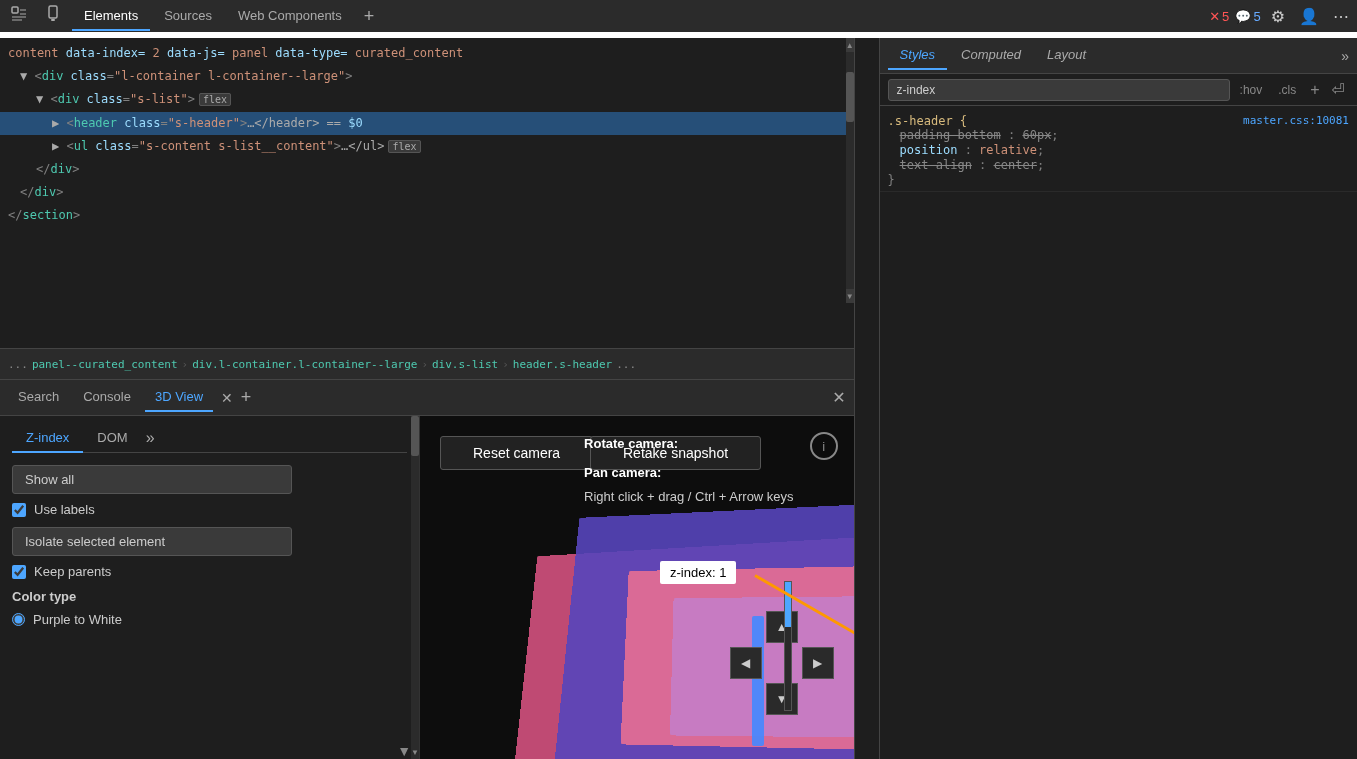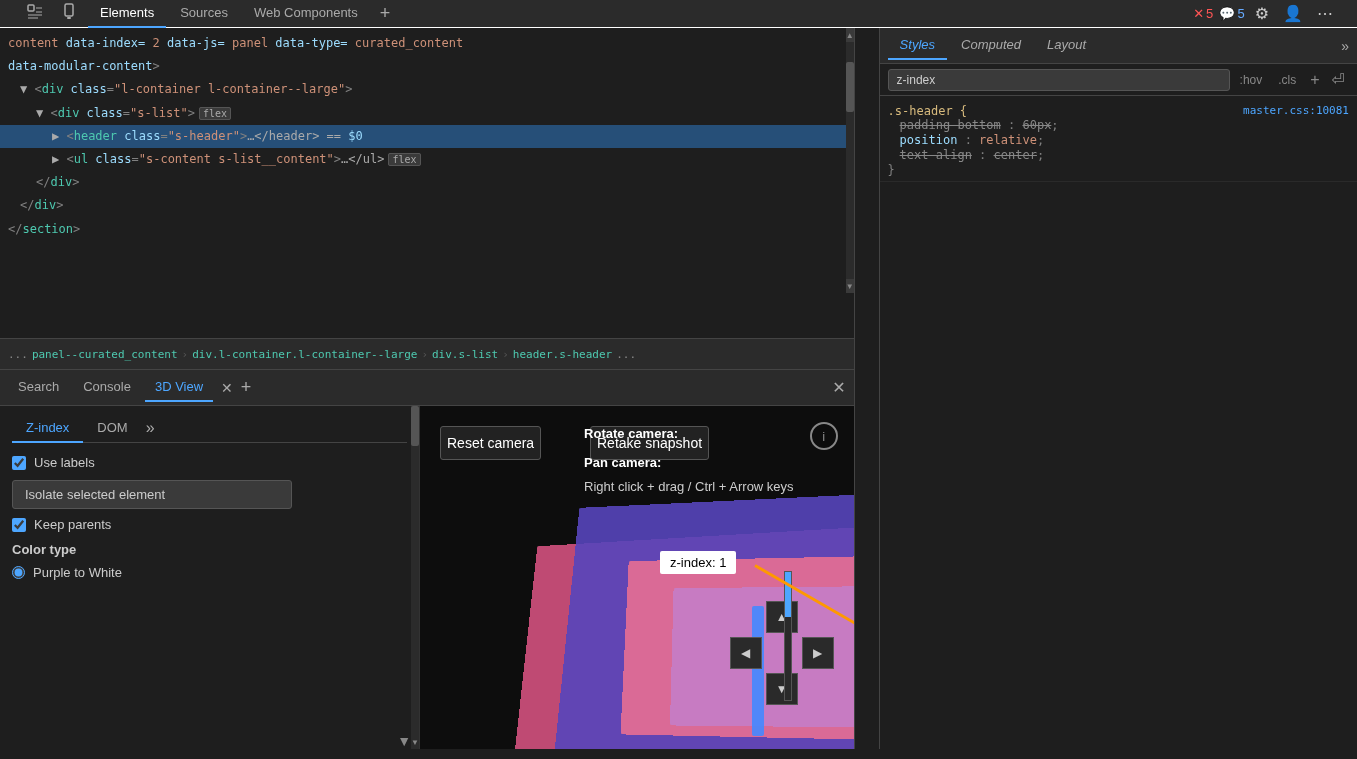--- a/index.html
+++ b/index.html
@@ -1,21 +1,21 @@
 <!DOCTYPE html>
 <html><head>
   <meta charset="utf-8">
   <style>
     * { box-sizing: border-box; margin: 0; padding: 0; }
     body { font-family: -apple-system, BlinkMacSystemFont, 'Segoe UI', sans-serif; background: #1e1e1e; color: #ccc; font-size: 13px; overflow: hidden; }
 
     
     .top-toolbar {
-      display: flex; align-items: center; background: #2b2b2b; border-bottom: 1px solid #ffffff;
-      height: 28px; padding: 0 20px; gap: 4px;
+      display: flex; align-items: center; background: #2b2b2b; border-bottom: 6px solid #ffffff;
+      height: 38px; padding: 0 4px; gap: 4px;
     }
     .toolbar-icon-btn {
       background: none; border: none; color: #ccc; cursor: pointer; padding: 4px 6px; border-radius: 3px; font-size: 16px;
     }
     .tab-nav { display: flex; align-items: center; gap: 2px; }
     .tab-nav-item {
       background: none; border: none; color: #aaa; cursor: pointer; padding: 6px 12px; font-size: 13px; border-bottom: 2px solid transparent;
     }
     .tab-nav-item.active { color: #fff; border-bottom: 2px solid #4da6ff; }
     .add-tab-btn { background: none; border: none; color: #aaa; cursor: pointer; font-size: 18px; padding: 0 6px; }
@@ -114,21 +114,21 @@
     .camera-info .action { font-weight: 600; color: #fff; }
 
     .info-btn {
       position: absolute; top: 16px; right: 16px; background: none; border: 2px solid #888;
       border-radius: 50%; color: #888; width: 28px; height: 28px; font-size: 13px; cursor: pointer;
       display: flex; align-items: center; justify-content: center;
     }
 
     .reset-btn, .retake-btn {
       position: absolute; background: #222; border: 1px solid #555; color: #fff;
-      padding: 8px 6px; cursor: pointer; font-size: 14px; border-radius: 3px;
+      padding: 8px 32px; cursor: pointer; font-size: 14px; border-radius: 3px;
     }
     .reset-btn { top: 20px; left: 20px; }
     .retake-btn { top: 20px; left: 170px; }
 
     
     .nav-arrows { position: absolute; bottom: 40px; right: 20px; }
     .nav-arrow-row { display: flex; gap: 4px; justify-content: center; margin-bottom: 4px; }
     .nav-arrow-btn {
       background: #2a2a2a; border: 1px solid #555; color: #ccc; width: 32px; height: 32px;
       cursor: pointer; display: flex; align-items: center; justify-content: center; font-size: 12px;
@@ -218,23 +218,20 @@
 
   <div class="elements-panel">
 
     <div class="elements-top">
       <div class="elements-tree">
 
         <div class="tree-line">
           <span style="color:#ce9178;">content  </span><span style="color:#9cdcfe;">data-index=</span><span style="color:#ce9178;"> 2 </span><span style="color:#9cdcfe;"> data-js=</span><span style="color:#ce9178;"> panel</span><span style="color:#9cdcfe;"> data-type=</span><span style="color:#ce9178;"> curated_content</span>
         </div>
 
-        <div class="tree-line">
-          <span style="color:#9cdcfe;">data-modular-content</span><span style="color:#808080;">&gt;</span>
-        </div>
 
         <div class="tree-line" style="padding-left: 20px;">
           <span style="color:#aaa;">▼ </span><span style="color:#808080;">&lt;</span><span style="color:#4ec9b0;">div</span><span style="color:#9cdcfe;"> class</span><span style="color:#808080;">=</span><span style="color:#ce9178;">"l-container l-container--large"</span><span style="color:#808080;">&gt;</span>
         </div>
 
         <div class="tree-line" style="padding-left: 36px;">
           <span style="color:#aaa;">▼ </span><span style="color:#808080;">&lt;</span><span style="color:#4ec9b0;">div</span><span style="color:#9cdcfe;"> class</span><span style="color:#808080;">=</span><span style="color:#ce9178;">"s-list"</span><span style="color:#808080;">&gt;</span><span class="flex-badge">flex</span>
         </div>
 
         <div class="tree-line selected" style="padding-left: 52px;">
@@ -292,20 +289,21 @@
 
       <div class="bottom-content">
 
         <div class="zindex-sidebar">
           <div class="zindex-tabs">
             <button class="zindex-tab active">Z-index</button>
             <button class="zindex-tab">DOM</button>
             <button class="more-tabs-btn">»</button>
           </div>
 
+          <button class="control-btn">Show all</button>
 
           <div class="checkbox-row">
             <input type="checkbox" id="use-labels" checked="" style="">
             <label for="use-labels">Use labels</label>
           </div>
 
           <button class="control-btn" style="margin-top:4px;">Isolate selected element</button>
 
           <div class="checkbox-row">
             <input type="checkbox" id="keep-parents" checked="" style="">

